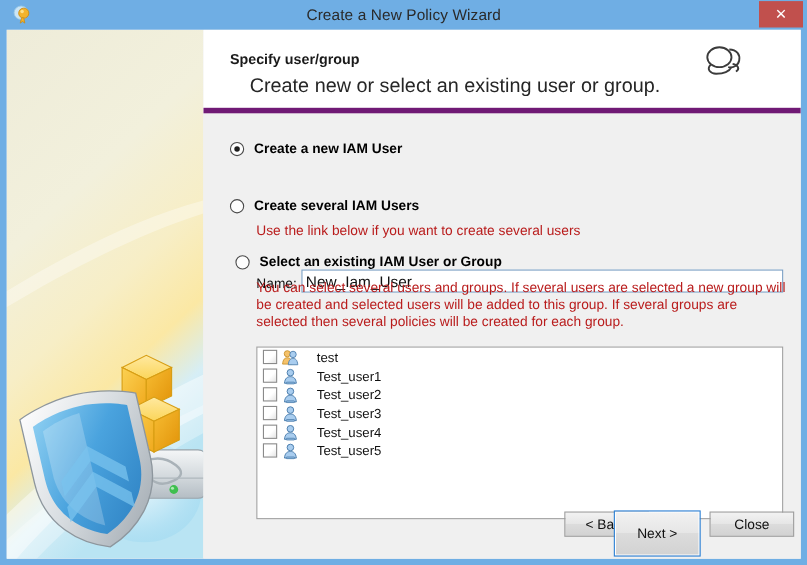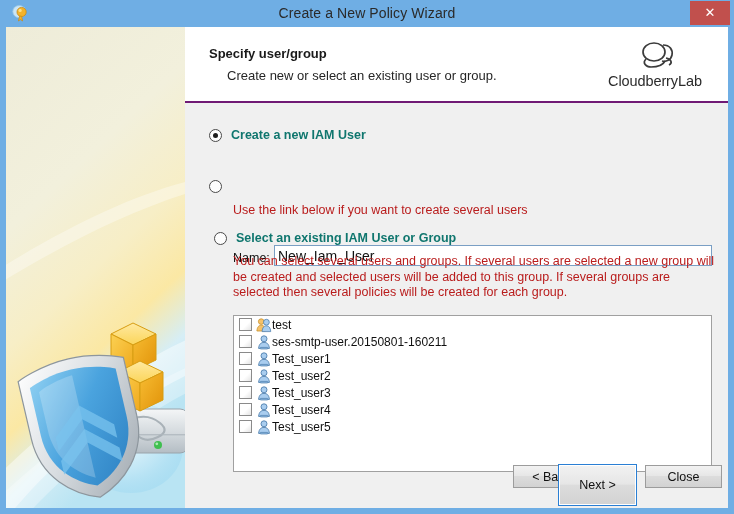--- a/index.html
+++ b/index.html
@@ -77,34 +77,34 @@
     overflow: hidden;
   }
   #sidebar svg { display: block; }
 
   
   #header {
     position: absolute;
     left: 179px; top: 0;
     width: 543px; height: 76px;
     background: #ffffff;
-    border-bottom: 2px solid #701a75;
+    border-bottom: 5px solid #701a75;
     box-sizing: border-box;
   }
   #header-title {
     position: absolute;
     left: 24px; top: 19px;
     font-size: 13px;
     font-weight: bold;
     color: #1a1a1a;
   }
   #header-sub {
     position: absolute;
     left: 42px; top: 41px;
-    font-size: 13px;
+    font-size: 18px;
     color: #262626;
   }
   #brand {
     position: absolute;
     right: 13px; top: 10px;
     width: 120px;
     text-align: center;
   }
   #brand-text {
     font-size: 14.5px;
@@ -141,21 +141,21 @@
     position: absolute;
     left: 3px; top: 3px;
     width: 5px; height: 5px;
     border-radius: 50%;
     background: #1c1c1c;
   }
   .radio-label {
     margin-left: 9px;
     font-size: 12.5px;
     font-weight: bold;
-    color: #0f766e;
+    color: #000000;
     white-space: nowrap;
     cursor: pointer;
   }
   .hint {
     position: absolute;
     font-size: 12.5px;
     color: #b91c1c;
     line-height: 15.5px;
   }
 
@@ -204,21 +204,21 @@
     background: linear-gradient(135deg, #ffffff 55%, #e4e4e4 100%);
     flex: none;
     cursor: pointer;
   }
   .li-icon {
     width: 16px; height: 16px;
     margin-left: 4px;
     flex: none;
   }
   .li-text {
-    margin-left: 0;
+    margin-left: 16px;
     font-size: 12px;
     color: #101010;
     white-space: nowrap;
   }
 
   
   #footer {
     position: absolute;
     left: 179px; bottom: 0;
     width: 543px; height: 56px;
@@ -363,36 +363,36 @@
         <span>
           <svg width="46" height="34" viewBox="0 0 46 34">
             <g fill="none" stroke="#3b3b3b" stroke-width="1.7">
               <ellipse cx="22" cy="15" rx="11" ry="9"></ellipse>
               <path d="M31 8 C 38 8, 41 13, 40 18 C 39 23, 34 25, 30 24"></path>
               <path d="M14 22 C 10 26, 14 30, 19 30 C 25 30, 31 28, 33 24"></path>
               <path d="M34 21 C 39 22, 41 26, 37 28"></path>
             </g>
           </svg>
         </span>
-        <div id="brand-text">CloudberryLab</div>
       </div>
     </div>
 
     <div id="body-area">
 
       <div class="radio-row" style="left:24px; top:24px;">
         <span class="radio-ctl checked"></span>
         <span class="radio-label">Create a new IAM User</span>
       </div>
 
       <div id="name-label">Name:</div>
       <input id="name-input" type="text" value="New_Iam_User" style="">
 
       <div class="radio-row" style="left:24px; top:76px;">
         <span class="radio-ctl"></span>
+        <span class="radio-label">Create several IAM Users</span>
       </div>
       <div class="hint" style="left:48px; top:99px; width:470px;">Use the link below if you want to create several users</div>
 
       <div class="radio-row" style="left:29px; top:127px;">
         <span class="radio-ctl"></span>
         <span class="radio-label">Select an existing IAM User or Group</span>
       </div>
       <div class="hint" style="left:48px; top:150px; width:484px;">You can select several users and groups. If several users are selected a new group will be created and selected users will be added to this group. If several groups are selected then several policies will be created for each group.</div>
 
       <div id="listbox">
@@ -406,29 +406,20 @@
               </svg></span>
             <span class="li-text">test</span>
           </div>
           <div class="list-item">
             <span class="li-check"></span>
             <span class="li-icon"><svg width="16" height="16" viewBox="0 0 16 16">
                 <circle cx="8" cy="4.8" r="3" fill="#a9cdef" stroke="#4e7fae" stroke-width="0.9"></circle>
                 <path d="M2.6 14.4 C3 9.9 5.2 8.4 8 8.4 C10.8 8.4 13 9.9 13.4 14.4 Z" fill="#a9cdef" stroke="#4e7fae" stroke-width="0.9"></path>
                 <rect x="4.2" y="13.4" width="7.6" height="1.6" rx="0.6" fill="#8fb9e0" stroke="#4e7fae" stroke-width="0.7"></rect>
               </svg></span>
-            <span class="li-text">ses-smtp-user.20150801-160211</span>
-          </div>
-          <div class="list-item">
-            <span class="li-check"></span>
-            <span class="li-icon"><svg width="16" height="16" viewBox="0 0 16 16">
-                <circle cx="8" cy="4.8" r="3" fill="#a9cdef" stroke="#4e7fae" stroke-width="0.9"></circle>
-                <path d="M2.6 14.4 C3 9.9 5.2 8.4 8 8.4 C10.8 8.4 13 9.9 13.4 14.4 Z" fill="#a9cdef" stroke="#4e7fae" stroke-width="0.9"></path>
-                <rect x="4.2" y="13.4" width="7.6" height="1.6" rx="0.6" fill="#8fb9e0" stroke="#4e7fae" stroke-width="0.7"></rect>
-              </svg></span>
             <span class="li-text">Test_user1</span>
           </div>
           <div class="list-item">
             <span class="li-check"></span>
             <span class="li-icon"><svg width="16" height="16" viewBox="0 0 16 16">
                 <circle cx="8" cy="4.8" r="3" fill="#a9cdef" stroke="#4e7fae" stroke-width="0.9"></circle>
                 <path d="M2.6 14.4 C3 9.9 5.2 8.4 8 8.4 C10.8 8.4 13 9.9 13.4 14.4 Z" fill="#a9cdef" stroke="#4e7fae" stroke-width="0.9"></path>
                 <rect x="4.2" y="13.4" width="7.6" height="1.6" rx="0.6" fill="#8fb9e0" stroke="#4e7fae" stroke-width="0.7"></rect>
               </svg></span>
             <span class="li-text">Test_user2</span>

